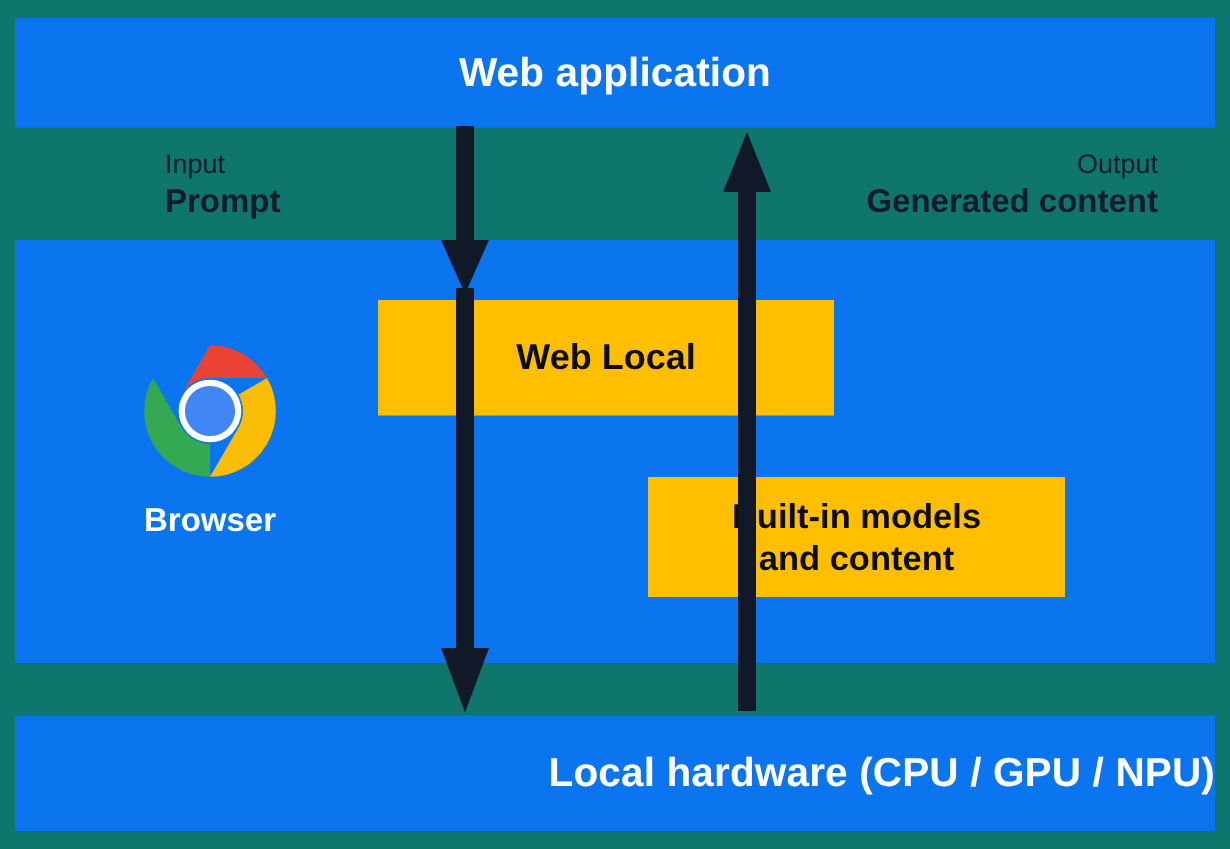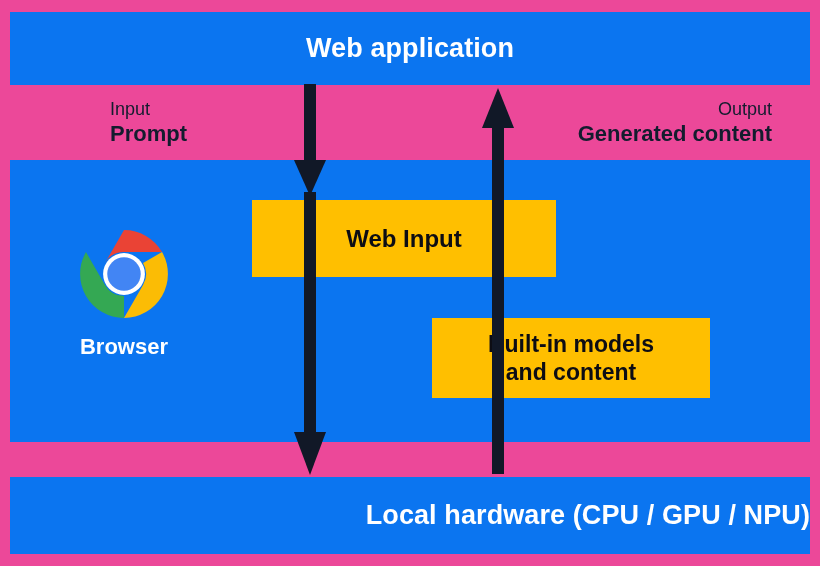--- a/index.html
+++ b/index.html
@@ -9,21 +9,21 @@
     background: #ffffff;
   }
   body {
     font-family: "Liberation Sans", sans-serif;
     -webkit-font-smoothing: antialiased;
   }
   #diagram {
     position: relative;
     width: 820px;
     height: 566px;
-    background: #ec4899;
+    background: #0f766e;
     overflow: hidden;
   }
 
   
   .band {
     position: absolute;
     background: var(--blue, #0B75F0);
     display: flex;
     align-items: center;
     justify-content: center;
@@ -91,21 +91,21 @@
   }
   #io-output {
     right: 48px;
     top: 99px;
     text-align: right;
   }
 
   
   #browser-block {
     position: absolute;
-    left: 66px;
+    left: 82px;
     top: 228px;
     width: 116px;
     display: flex;
     flex-direction: column;
     align-items: center;
   }
   #chrome-logo {
     width: 92px;
     height: 92px;
     display: block;
@@ -181,21 +181,21 @@
       <path d="M88 172 A84 84 0 0 1 15.25 46 L51.6 109 A42 42 0 0 0 88 130 Z" fill="#34A853"></path>
 
       <circle cx="88" cy="88" r="40" fill="#FFFFFF"></circle>
 
       <circle cx="88" cy="88" r="32" fill="#4285F4"></circle>
     </svg>
     <span id="browser-caption">Browser</span>
   </div>
 
   <div class="yellow-box" id="box-web-apis">
-    <span>Web Input</span>
+    <span>Web Local</span>
   </div>
 
   <div class="yellow-box" id="box-builtin-models">
     <span>
       <span class="box-line">Built-in models</span>
       <span class="box-line">and content</span>
     </span>
   </div>
 
   <svg id="connectors" viewBox="0 0 820 566" xmlns="http://www.w3.org/2000/svg">

